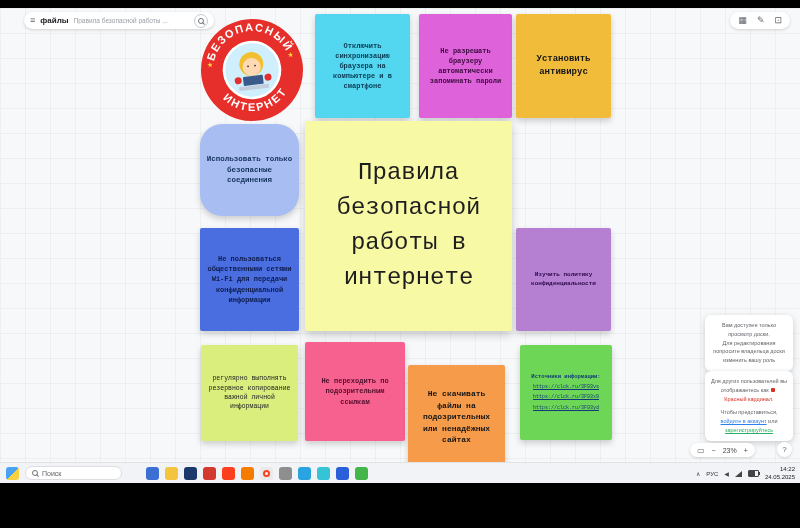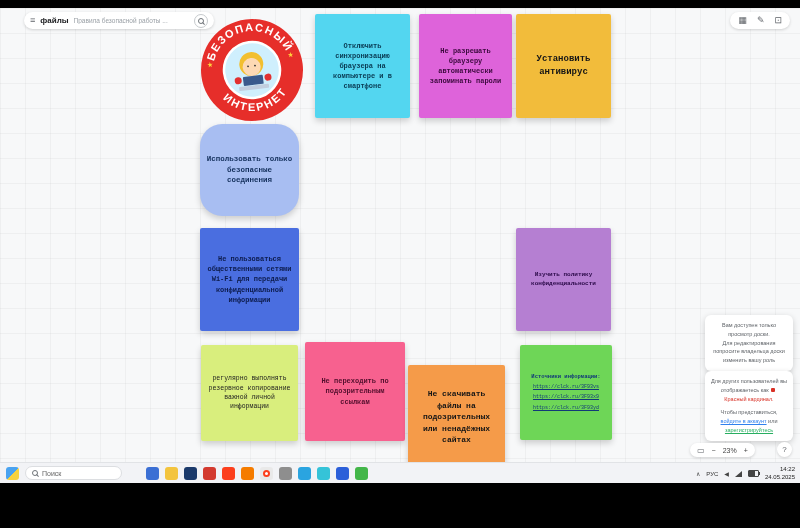--- a/index.html
+++ b/index.html
@@ -152,20 +152,21 @@
   </div>
 
   <div class="note" id="note-cyan" style="background-color: rgb(83, 214, 240); color: rgb(9, 58, 82);">Отключить синхронизацию браузера на компьютере и в смартфоне</div>
 
   <div class="note" id="note-magenta" style="background-color: rgb(222, 99, 218); color: rgb(60, 10, 62);">Не разрешать браузеру автоматически запоминать пароли</div>
 
   <div class="note" id="note-amber" style="background-color: rgb(242, 188, 59); color: rgb(22, 22, 22);">Установить антивирус</div>
 
   <div class="note" id="note-lightblue" style="background-color: rgb(168, 190, 242); color: rgb(20, 48, 92); border-radius: 22px;">Использовать только безопасные соединения</div>
 
+  <div class="note" id="note-center" style="background-color: rgb(248, 249, 165); color: rgb(30, 30, 30);">Правила безопасной работы в интернете</div>
 
 
   <div class="note" id="note-blue" style="background-color: rgb(74, 110, 224); color: rgb(13, 28, 77);">Не пользоваться общественными сетями Wi-Fi для передачи конфиденциальной информации</div>
 
   <div class="note" id="note-purple" style="background-color: rgb(181, 127, 210); color: rgb(44, 11, 74);">Изучить политику конфиденциальности</div>
 
   <div class="note" id="note-lime" style="background-color: rgb(217, 238, 125); color: rgb(34, 34, 34);">регулярно выполнять резервное копирование важной личной информации</div>
 
   <div class="note" id="note-rose" style="background-color: rgb(247, 97, 143); color: rgb(83, 15, 45);">Не переходить по подозрительным ссылкам</div>
 

